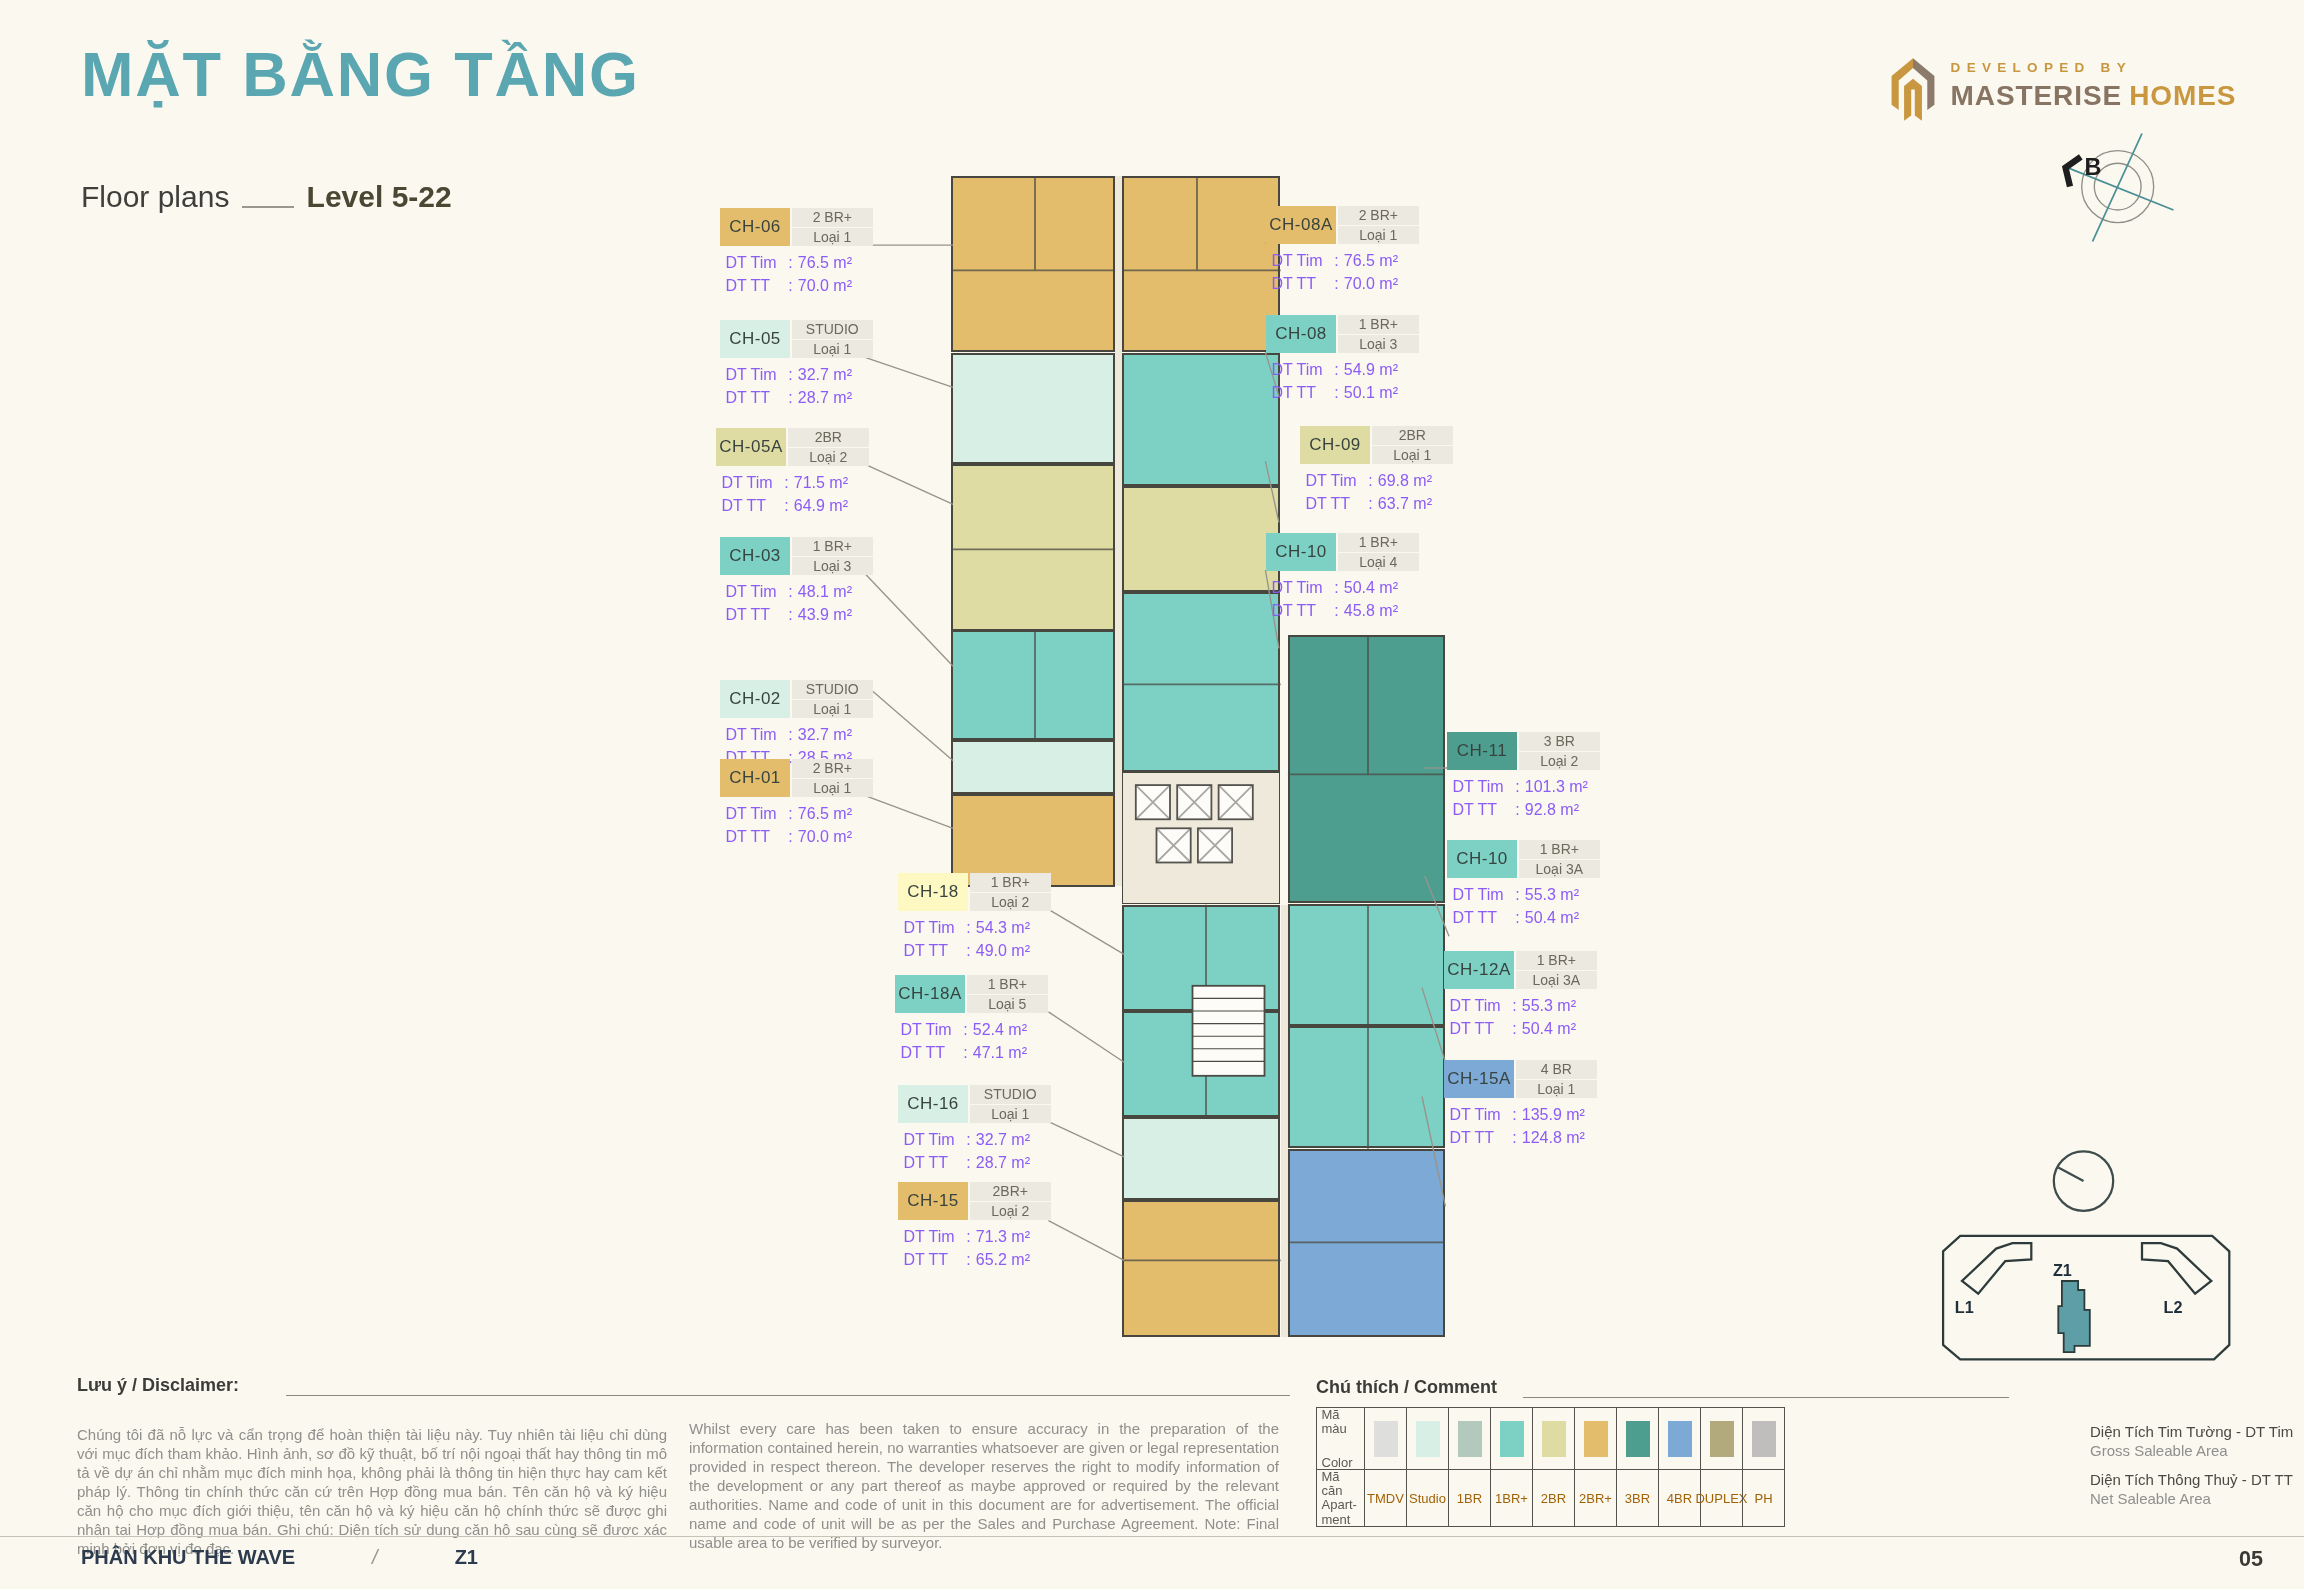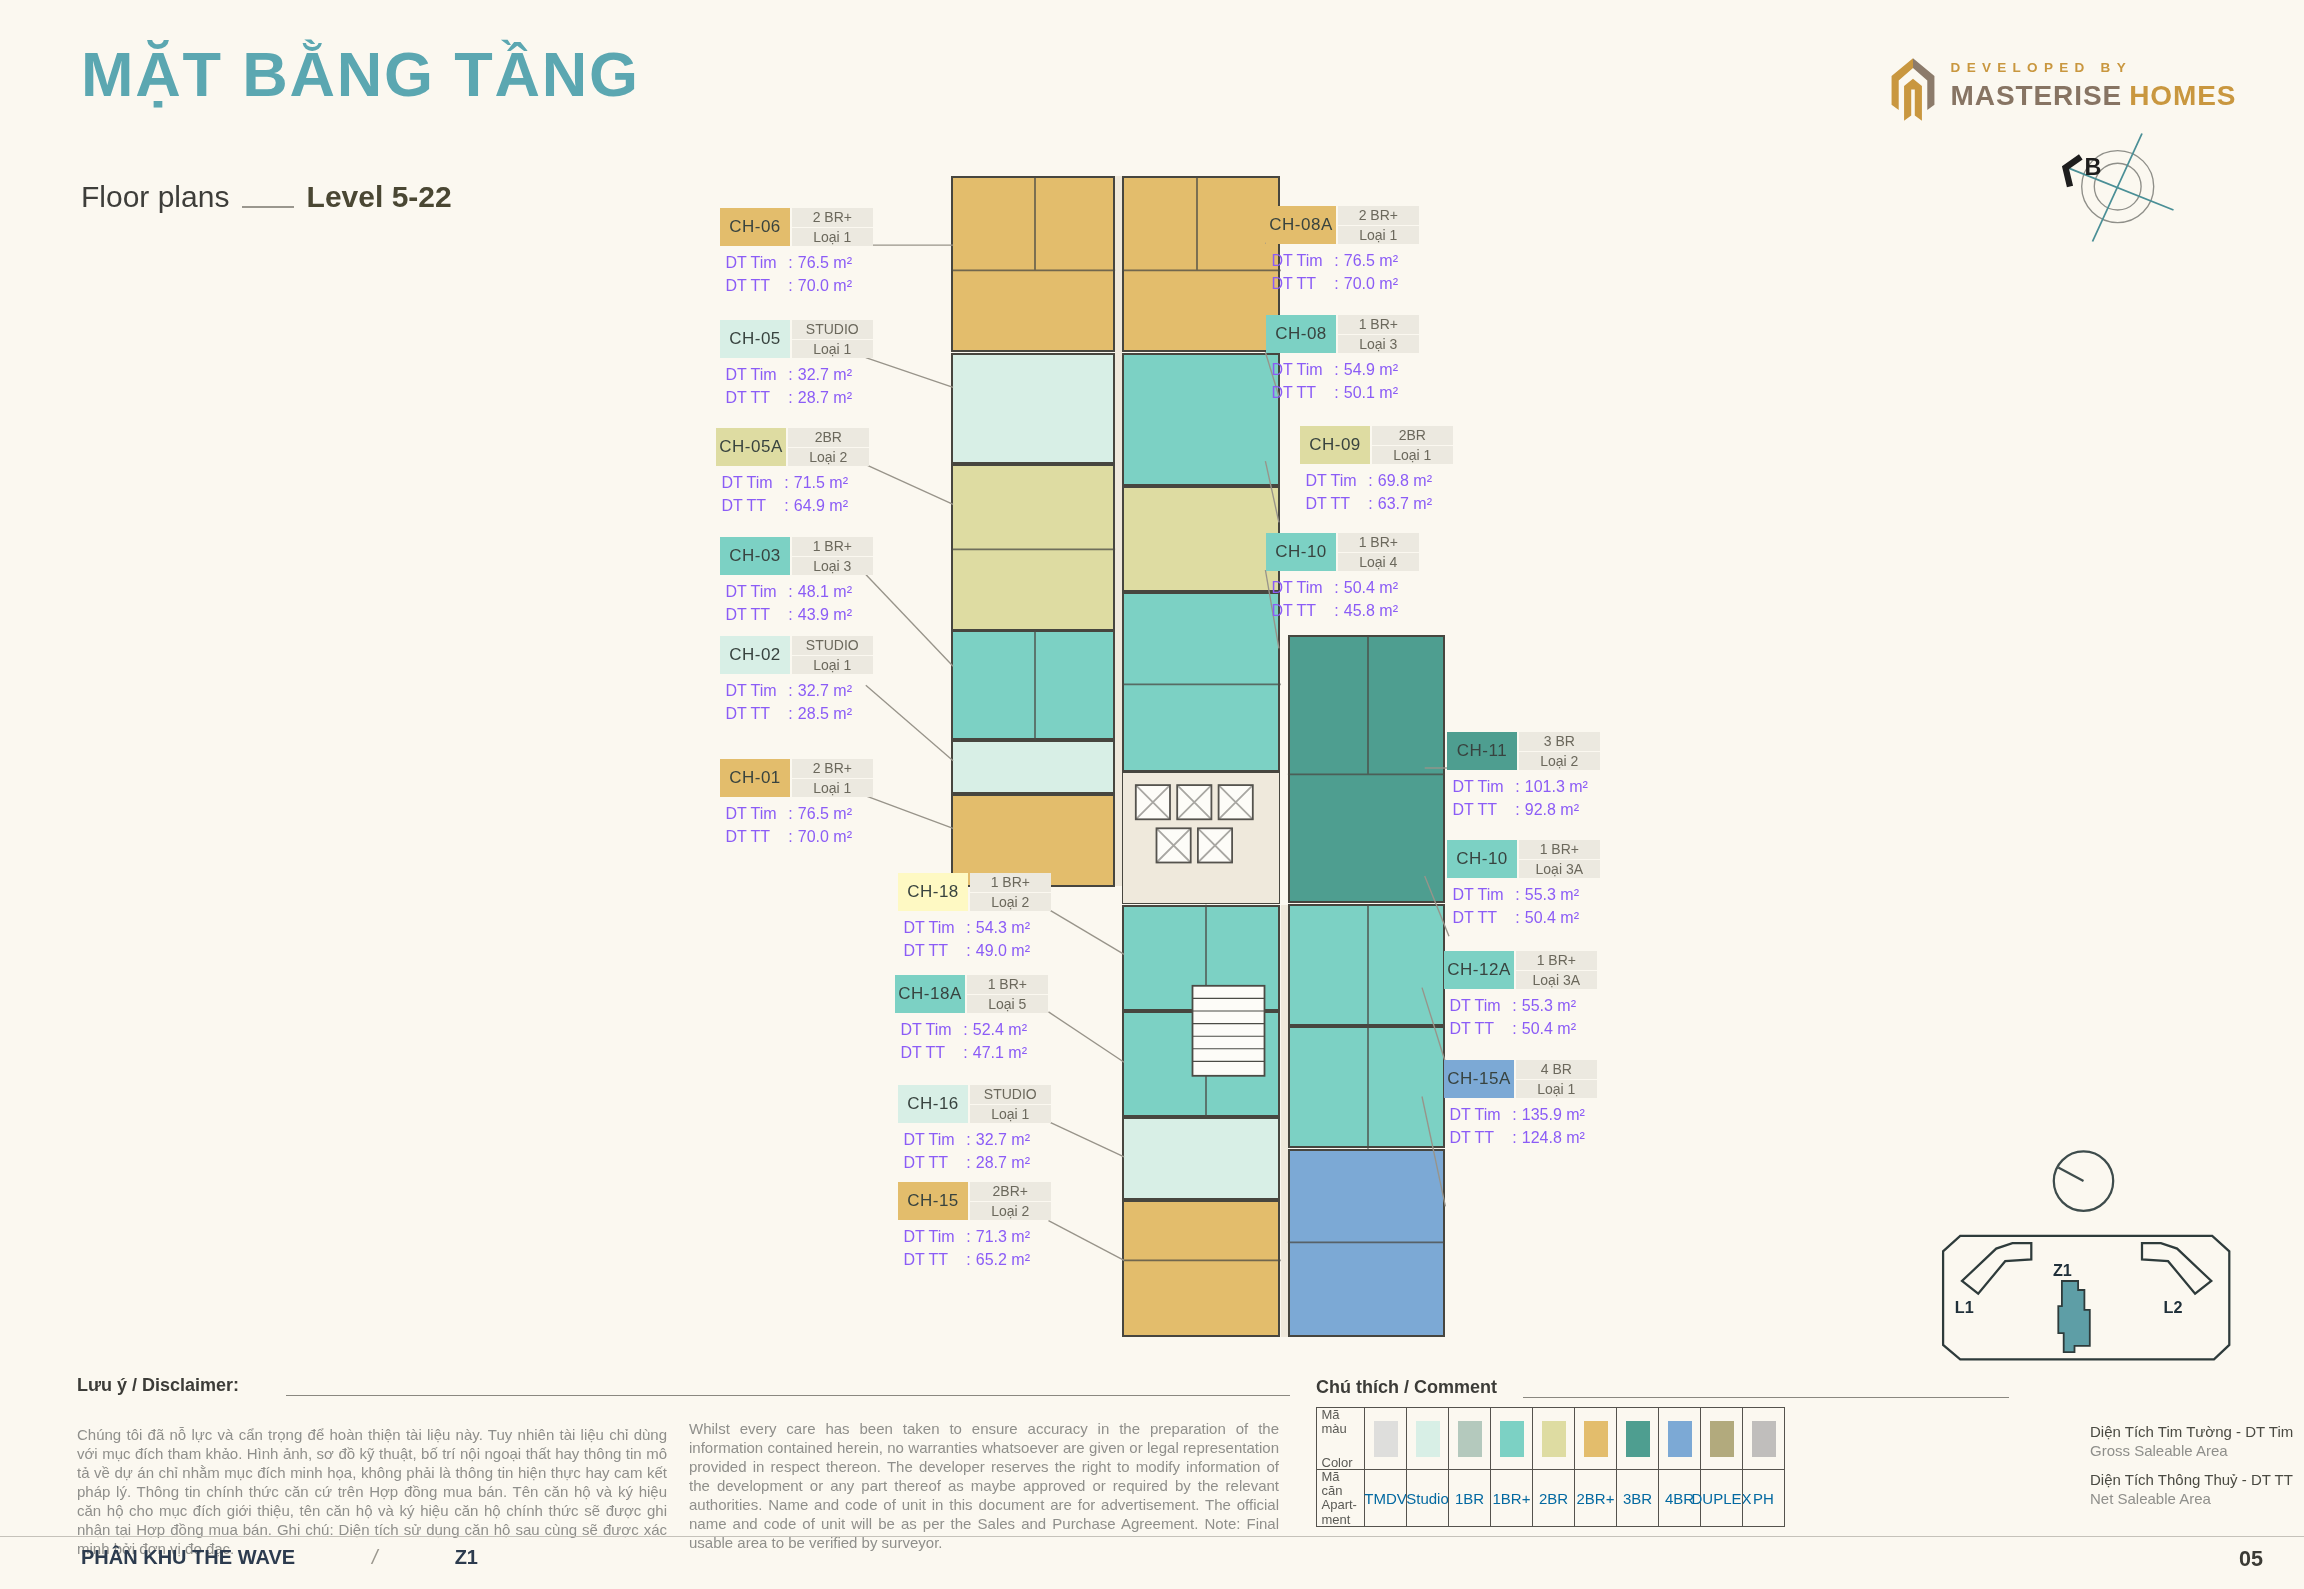--- a/index.html
+++ b/index.html
@@ -30,21 +30,21 @@
   .ul-type{width:81px;height:38px;background:#ECE9E0;display:flex;flex-direction:column;margin-left:1.8px;}
   .ul-type-top,.ul-type-bot{flex:1;display:flex;align-items:center;justify-content:center;
            font-size:14px;color:#6B685C;}
   .ul-type-top{border-bottom:1.8px solid #FBF8F0;}
   .ul-areas{margin-top:6.3px;font-size:16px;color:#8b5cf6;padding-left:5.4px;}
   .ul-area{display:flex;line-height:22.5px;}
   .ul-k{width:58px;} .ul-c{width:14.4px;text-align:center;}
   
   .pos-ch-06{left:720px;top:208px}   .pos-ch-05{left:720px;top:320px}
   .pos-ch-05a{left:716px;top:428px}  .pos-ch-03{left:720px;top:537px}
-  .pos-ch-02{left:720px;top:636px}   .pos-ch-01{left:720px;top:759px}
+  .pos-ch-02{left:720px;top:680px}   .pos-ch-01{left:720px;top:759px}
   .pos-ch-08a{left:1266px;top:206px} .pos-ch-08{left:1266px;top:315px}
   .pos-ch-09{left:1300px;top:426px}  .pos-ch-10{left:1266px;top:533px}
   .pos-ch-11{left:1447px;top:732px}  .pos-ch-12{left:1447px;top:840px}
   .pos-ch-12a{left:1444px;top:951px}.pos-ch-15a{left:1444px;top:1060px}
   .pos-ch-18{left:898px;top:873px}   .pos-ch-18a{left:895px;top:975px}
   .pos-ch-16{left:898px;top:1085px}  .pos-ch-15{left:898px;top:1182px}
   
   .disc-head{position:absolute;left:77px;top:1375px;font-size:18px;font-weight:bold;color:#3C3C38;}
   .disc-line{position:absolute;left:286px;top:1395px;width:1004px;height:1.4px;background:#8A8880;}
   .para{position:absolute;font-size:15px;line-height:19px;color:#8F8F8B;text-align:justify;width:590px;}
@@ -53,21 +53,21 @@
   .leg-line{position:absolute;left:1523px;top:1397px;width:486px;height:1.4px;background:#8A8880;}
   .legend{position:absolute;left:1316px;top:1407px;display:flex;border:1.8px solid #55534D;}
   .leg-first{width:47px;display:flex;flex-direction:column;}
   .leg-first .lf1{height:61px;border-bottom:1.8px solid #55534D;}
   .leg-first .lf2{height:56px;}
   .lf1,.lf2{display:flex;flex-direction:column;justify-content:space-between;padding-left:4.5px;
             font-size:13px;color:#5A5A55;line-height:13.5px;}
   .leg-col{width:41px;border-left:1.8px solid #55534D;display:flex;flex-direction:column;}
   .leg-sw-cell{height:61px;border-bottom:1.8px solid #55534D;display:flex;align-items:center;justify-content:center;}
   .leg-sw{width:24px;height:36px;}
-  .leg-lb{height:56px;display:flex;align-items:center;justify-content:center;font-size:15px;color:#0369a1;}
+  .leg-lb{height:56px;display:flex;align-items:center;justify-content:center;font-size:13px;color:#a16207;}
   .areadef{position:absolute;left:2090px;width:212px;}
   .areadef .vi{font-size:15px;color:#4A4A42;line-height:19px;}
   .areadef .en{font-size:15px;color:#8F8F8B;line-height:19px;}
   .ad1{top:1422px;} .ad2{top:1470px;}
   .footline{position:absolute;left:0;top:1536px;width:2304px;height:1.4px;background:#C5C2BA;}
   .footer{position:absolute;left:81px;top:1546px;display:flex;align-items:baseline;font-size:20px;font-weight:bold;color:#2C3B4E;gap:36px;}
   .footer .sep{margin:0 41px;color:#9A978E;font-weight:normal;font-style:italic;}
   .pageno{position:absolute;left:2239px;top:1546px;font-size:21.6px;font-weight:bold;color:#3B3B35;}
 </style>
 </head>

